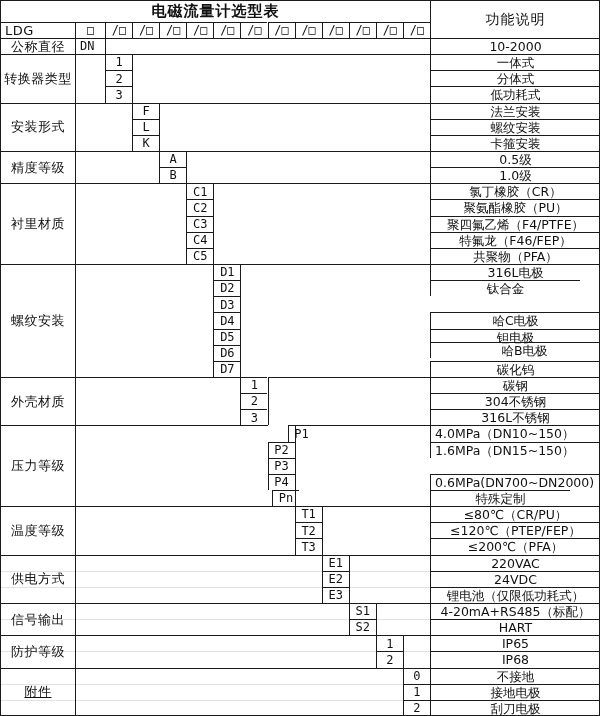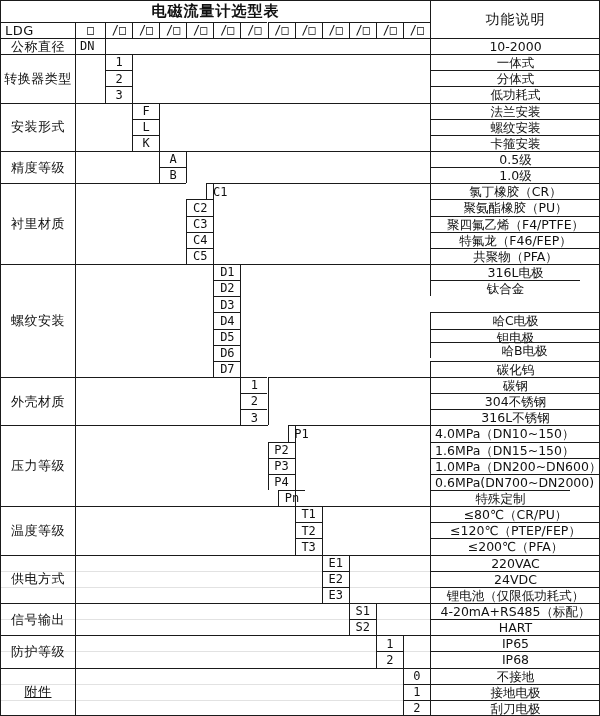--- a/index.html
+++ b/index.html
@@ -74,21 +74,21 @@
     <div class="cell lbl" style="left: 0px; top: 151px; width: 75px; height: 32.2857px;">精度等级</div>
     <div class="cell" style="left: 75px; top: 151px; width: 84.1667px; height: 32.2857px;"></div>
     <div class="cell" style="left: 186.25px; top: 151px; width: 243.75px; height: 32.2857px;"></div>
     <div class="cell code" style="left: 159.167px; top: 151px; width: 27.0833px; height: 16.1429px;">A</div>
     <div class="cell desc" style="left: 430px; top: 151px; width: 170px; height: 16.1429px;">0.5级</div>
     <div class="cell code" style="left: 159.167px; top: 167.143px; width: 27.0833px; height: 16.1429px;">B</div>
     <div class="cell desc" style="left: 430px; top: 167.143px; width: 170px; height: 16.1429px;">1.0级</div>
     <div class="cell lbl" style="left: 0px; top: 183.286px; width: 75px; height: 80.7143px;">衬里材质</div>
     <div class="cell" style="left: 75px; top: 183.286px; width: 111.25px; height: 80.7143px;"></div>
     <div class="cell" style="left: 213.333px; top: 183.286px; width: 216.667px; height: 80.7143px;"></div>
-    <div class="cell code" style="left: 186.25px; top: 183.286px; width: 27.0833px; height: 16.1429px; margin-left: 20px;">C1</div>
+    <div class="cell code" style="left: 186.25px; top: 183.286px; width: 27.0833px; height: 16.1429px;">C1</div>
     <div class="cell desc" style="left: 430px; top: 183.286px; width: 170px; height: 16.1429px;">氯丁橡胶（CR）</div>
     <div class="cell code" style="left: 186.25px; top: 199.429px; width: 27.0833px; height: 16.1429px;">C2</div>
     <div class="cell desc" style="left: 430px; top: 199.429px; width: 170px; height: 16.1429px;">聚氨酯橡胶（PU）</div>
     <div class="cell code" style="left: 186.25px; top: 215.571px; width: 27.0833px; height: 16.1429px;">C3</div>
     <div class="cell desc" style="left: 430px; top: 215.571px; width: 170px; height: 16.1429px;">聚四氟乙烯（F4/PTFE）</div>
     <div class="cell code" style="left: 186.25px; top: 231.714px; width: 27.0833px; height: 16.1429px;">C4</div>
     <div class="cell desc" style="left: 430px; top: 231.714px; width: 170px; height: 16.1429px;">特氟龙（F46/FEP）</div>
     <div class="cell code" style="left: 186.25px; top: 247.857px; width: 27.0833px; height: 16.1429px;">C5</div>
     <div class="cell desc" style="left: 430px; top: 247.857px; width: 170px; height: 16.1429px;">共聚物（PFA）</div>
     <div class="cell lbl" style="left: 0px; top: 264px; width: 75px; height: 113px;">螺纹安装</div>
@@ -117,24 +117,23 @@
     <div class="cell code" style="left: 240.417px; top: 409.286px; width: 27.0833px; height: 16.1429px;">3</div>
     <div class="cell desc" style="left: 430px; top: 409.286px; width: 170px; height: 16.1429px;">316L不锈钢</div>
     <div class="cell lbl" style="left: 0px; top: 425.429px; width: 75px; height: 80.7143px;">压力等级</div>
     <div class="cell" style="left: 75px; top: 425.429px; width: 192.5px; height: 80.7143px;"></div>
     <div class="cell" style="left: 294.583px; top: 425.429px; width: 135.417px; height: 80.7143px;"></div>
     <div class="cell code" style="left: 267.5px; top: 425.429px; width: 27.0833px; height: 16.1429px; margin-left: 20px;">P1</div>
     <div class="cell desc left" style="left: 430px; top: 425.429px; width: 170px; height: 16.1429px;">4.0MPa（DN10~150）</div>
     <div class="cell code" style="left: 267.5px; top: 441.571px; width: 27.0833px; height: 16.1429px;">P2</div>
     <div class="cell desc left" style="left: 430px; top: 441.571px; width: 170px; height: 16.1429px;">1.6MPa（DN15~150）</div>
     <div class="cell code" style="left: 267.5px; top: 457.714px; width: 27.0833px; height: 16.1429px;">P3</div>
-    <div class="cell desc left" style="left: 430px; top: 457.714px; width: 170px; height: 16.1429px;">1.0MPa（DN200~DN600）</div>
     <div class="cell code" style="left: 267.5px; top: 473.857px; width: 27.0833px; height: 16.1429px;">P4</div>
     <div class="cell desc left" style="left: 430px; top: 473.857px; width: 170px; height: 16.1429px;">0.6MPa(DN700~DN2000)</div>
-    <div class="cell code" style="left: 278px; top: 490px; width: 27.0833px; height: 16.1429px;">Pn</div>
+    <div class="cell code" style="left: 272px; top: 490px; width: 27.0833px; height: 16.1429px;">Pn</div>
     <div class="cell desc" style="left: 430px; top: 490px; width: 140px; height: 16.1429px;">特殊定制</div>
     <div class="cell lbl" style="left: 0px; top: 506.143px; width: 75px; height: 48.4286px;">温度等级</div>
     <div class="cell" style="left: 75px; top: 506.143px; width: 219.583px; height: 48.4286px;"></div>
     <div class="cell" style="left: 321.667px; top: 506.143px; width: 108.333px; height: 48.4286px;"></div>
     <div class="cell code" style="left: 294.583px; top: 506.143px; width: 27.0833px; height: 16.1429px;">T1</div>
     <div class="cell desc" style="left: 430px; top: 506.143px; width: 170px; height: 16.1429px;">≤80℃（CR/PU）</div>
     <div class="cell code" style="left: 294.583px; top: 522.286px; width: 27.0833px; height: 16.1429px;">T2</div>
     <div class="cell desc" style="left: 430px; top: 522.286px; width: 170px; height: 16.1429px;">≤120℃（PTEP/FEP）</div>
     <div class="cell code" style="left: 294.583px; top: 538.429px; width: 27.0833px; height: 16.1429px;">T3</div>
     <div class="cell desc" style="left: 430px; top: 538.429px; width: 170px; height: 16.1429px;">≤200℃（PFA）</div>

